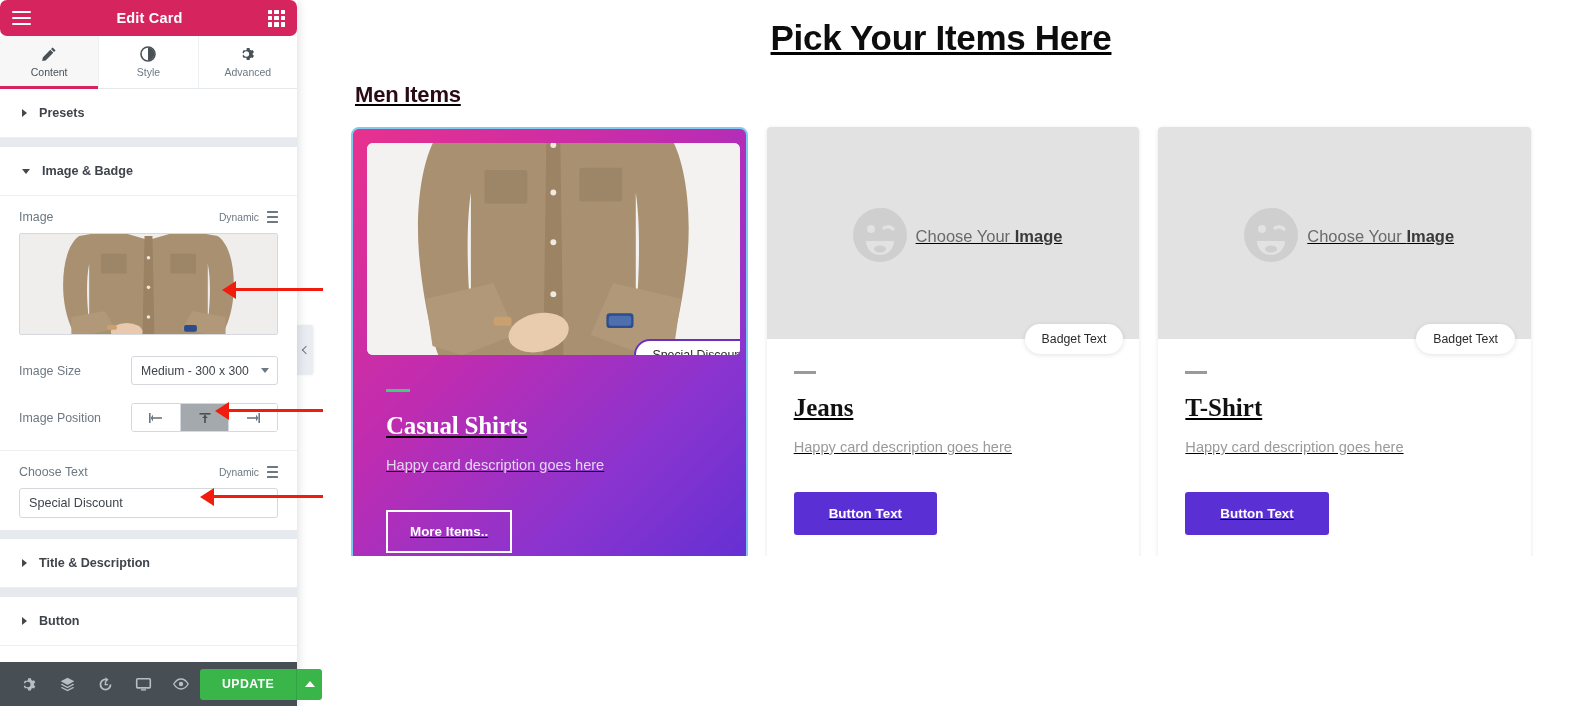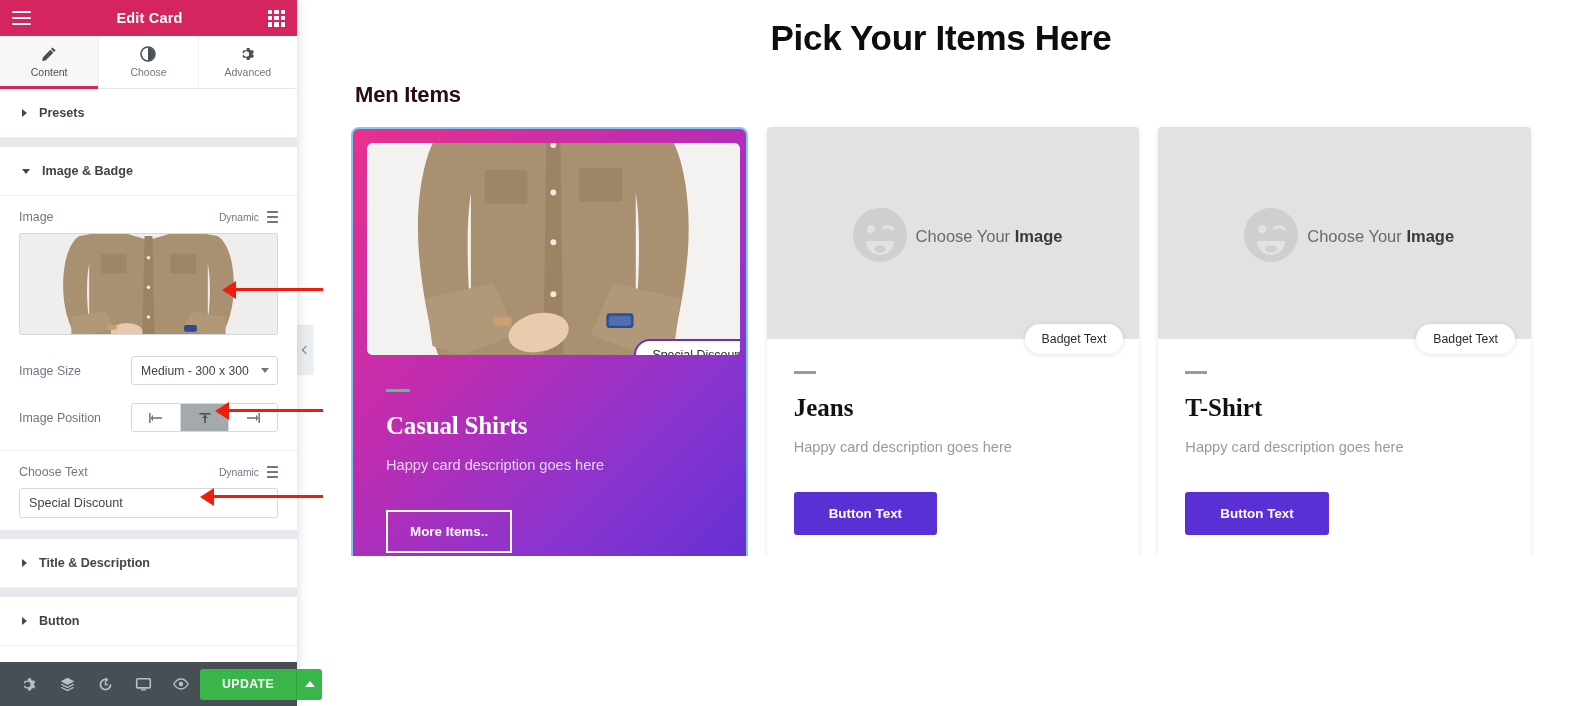--- a/index.html
+++ b/index.html
@@ -15,21 +15,21 @@
   .panel {
     width: 297px; height: 706px;
     background: #ffffff;
     display: flex; flex-direction: column;
     position: relative; z-index: 5;
     box-shadow: 0 0 10px rgba(0,0,0,0.16);
   }
   .panel-header {
     height: 36px; background: #d6245f;
     display: flex; align-items: center; justify-content: space-between;
-    padding: 0 12px; flex: none;
+    padding: 0 12px; flex: none; border-radius: 7px;
   }
   .panel-title {
     color: #ffffff; font-size: 14.5px; font-weight: bold;
     letter-spacing: .2px; flex: 1; text-align: center;
   }
   .hamburger { width: 19px; height: 14px; display: flex; flex-direction: column;
     justify-content: space-between; cursor: pointer; }
   .hamburger i { display: block; height: 2.4px; background: #fff; border-radius: 1px; }
   .grid-icon { width: 17px; height: 17px; display: grid; grid-template-columns: repeat(3,1fr);
     grid-template-rows: repeat(3,1fr); gap: 2.2px; cursor: pointer; }
@@ -122,21 +122,21 @@
     position: absolute; left: 297px; top: 325px;
     width: 16px; height: 50px; background: #e9edf1;
     border-radius: 0 3px 3px 0; display:flex; align-items:center; justify-content:center;
     cursor: pointer; z-index: 4; box-shadow: 1px 0 3px rgba(0,0,0,.06);
   }
   .lchev { width:6px; height:6px; border-left:1.6px solid #6d7882; border-bottom:1.6px solid #6d7882; transform: rotate(45deg); margin-left:2px; }
 
   
   .canvas {
     flex: 1; height: 556px; background: #ffffff; position: relative;
-    overflow: hidden; padding: 0 54px;
+    overflow: hidden; padding: 0 54px; text-decoration: underline;
   }
   .page-title {
     text-align: center; font-size: 35px; font-weight: bold; color: #0d0d0d;
     padding-top: 18px; letter-spacing: -.3px;
   }
   .section-title {
     font-size: 22px; font-weight: bold; color: #2a0b14;
     margin-top: 24px; margin-left: 4px; letter-spacing: -.2px;
   }
   .cards { display: flex; gap: 19px; margin-top: 19px; }
@@ -239,21 +239,21 @@
         <svg width="16" height="16" viewBox="0 0 16 16">
           <path d="M11.6 1.4l3 3-1.6 1.6-3-3zM9.3 3.7l3 3L4.6 14.4 1.2 15l.6-3.4z" fill="#495157"></path>
         </svg>
         <span>Content</span>
       </div>
       <div class="tab">
         <svg width="16" height="16" viewBox="0 0 16 16">
           <circle cx="8" cy="8" r="7" fill="none" stroke="#495157" stroke-width="1.6"></circle>
           <path d="M8 1.6a6.4 6.4 0 010 12.8z" fill="#495157"></path>
         </svg>
-        <span>Choose</span>
+        <span>Style</span>
       </div>
       <div class="tab">
         <svg width="16" height="16" viewBox="0 0 16 16">
           <path d="M8 5.3A2.7 2.7 0 1 0 8 10.7 2.7 2.7 0 0 0 8 5.3zm6.3 3.5l1.3 1-1.3 2.3-1.6-.5a5.9 5.9 0 0 1-1.2.7l-.3 1.7H8.4l-.3-1.7a5.9 5.9 0 0 1-1.2-.7l-1.6.5-1.3-2.3 1.3-1a6 6 0 0 1 0-1.4l-1.3-1 1.3-2.3 1.6.5a5.9 5.9 0 0 1 1.2-.7L8.4 2h2.8l.3 1.7c.4.2.8.4 1.2.7l1.6-.5 1.3 2.3-1.3 1a6 6 0 0 1 0 1.4z" fill="#495157" transform="translate(-1.6,0)"></path>
         </svg>
         <span>Advanced</span>
       </div>
     </div>
 
     <div class="panel-body">

